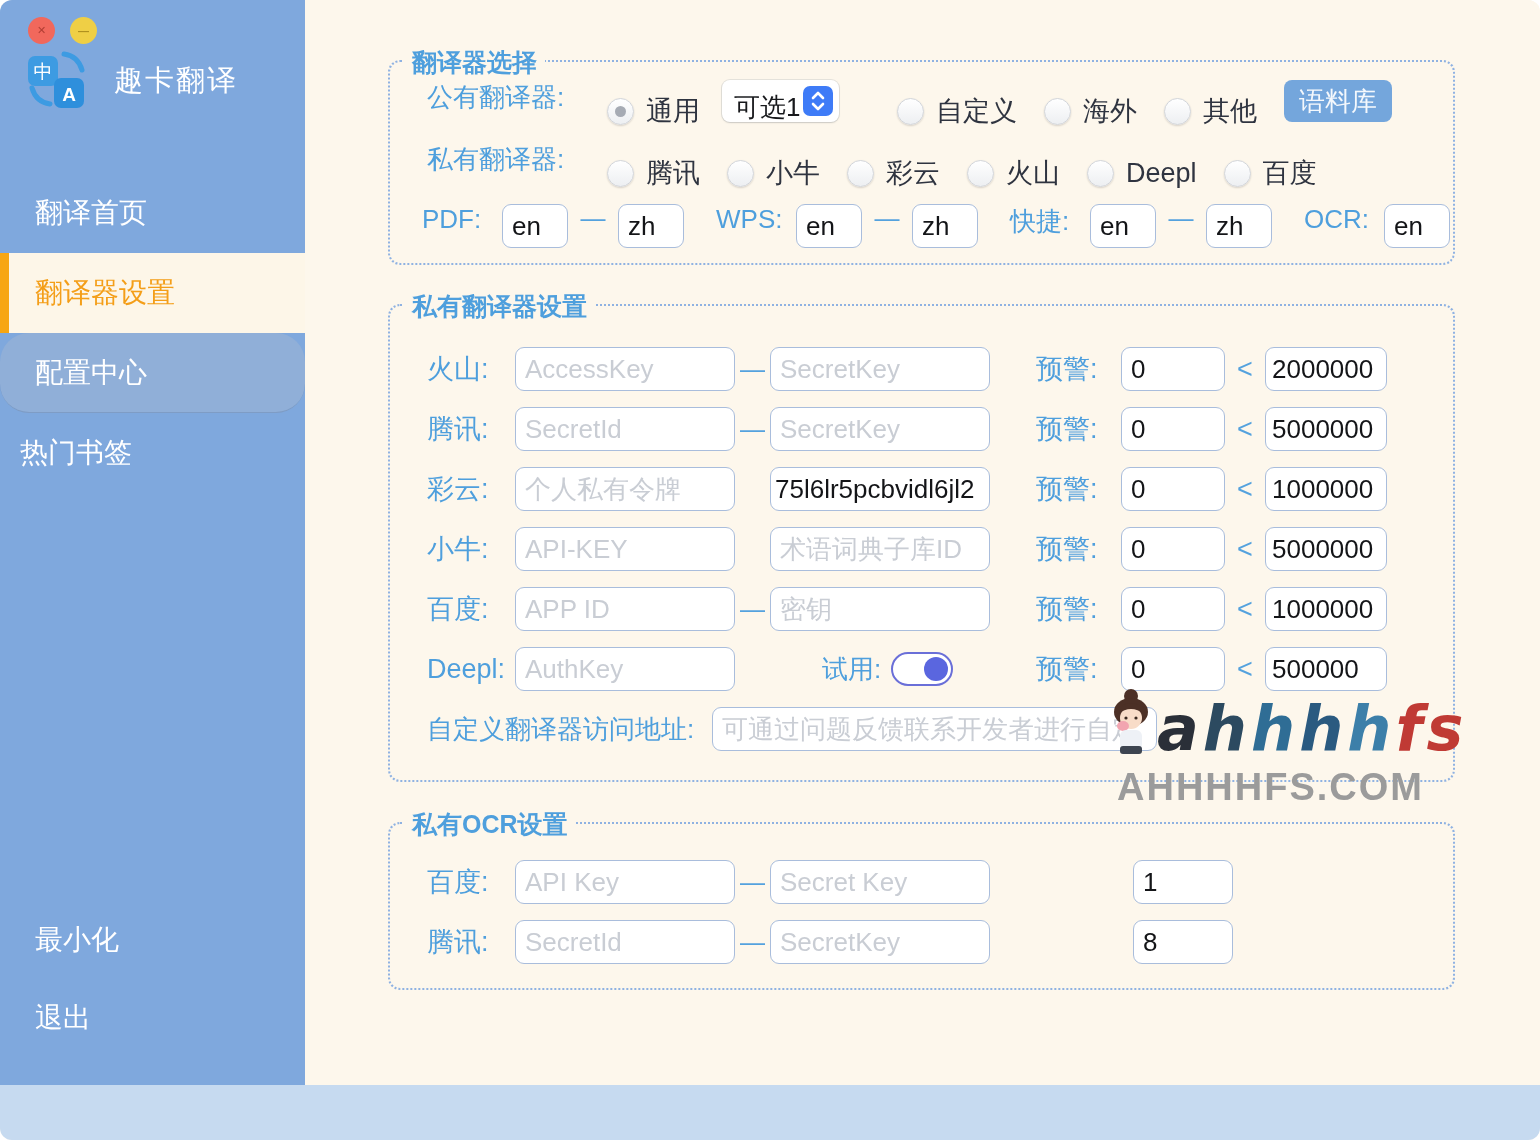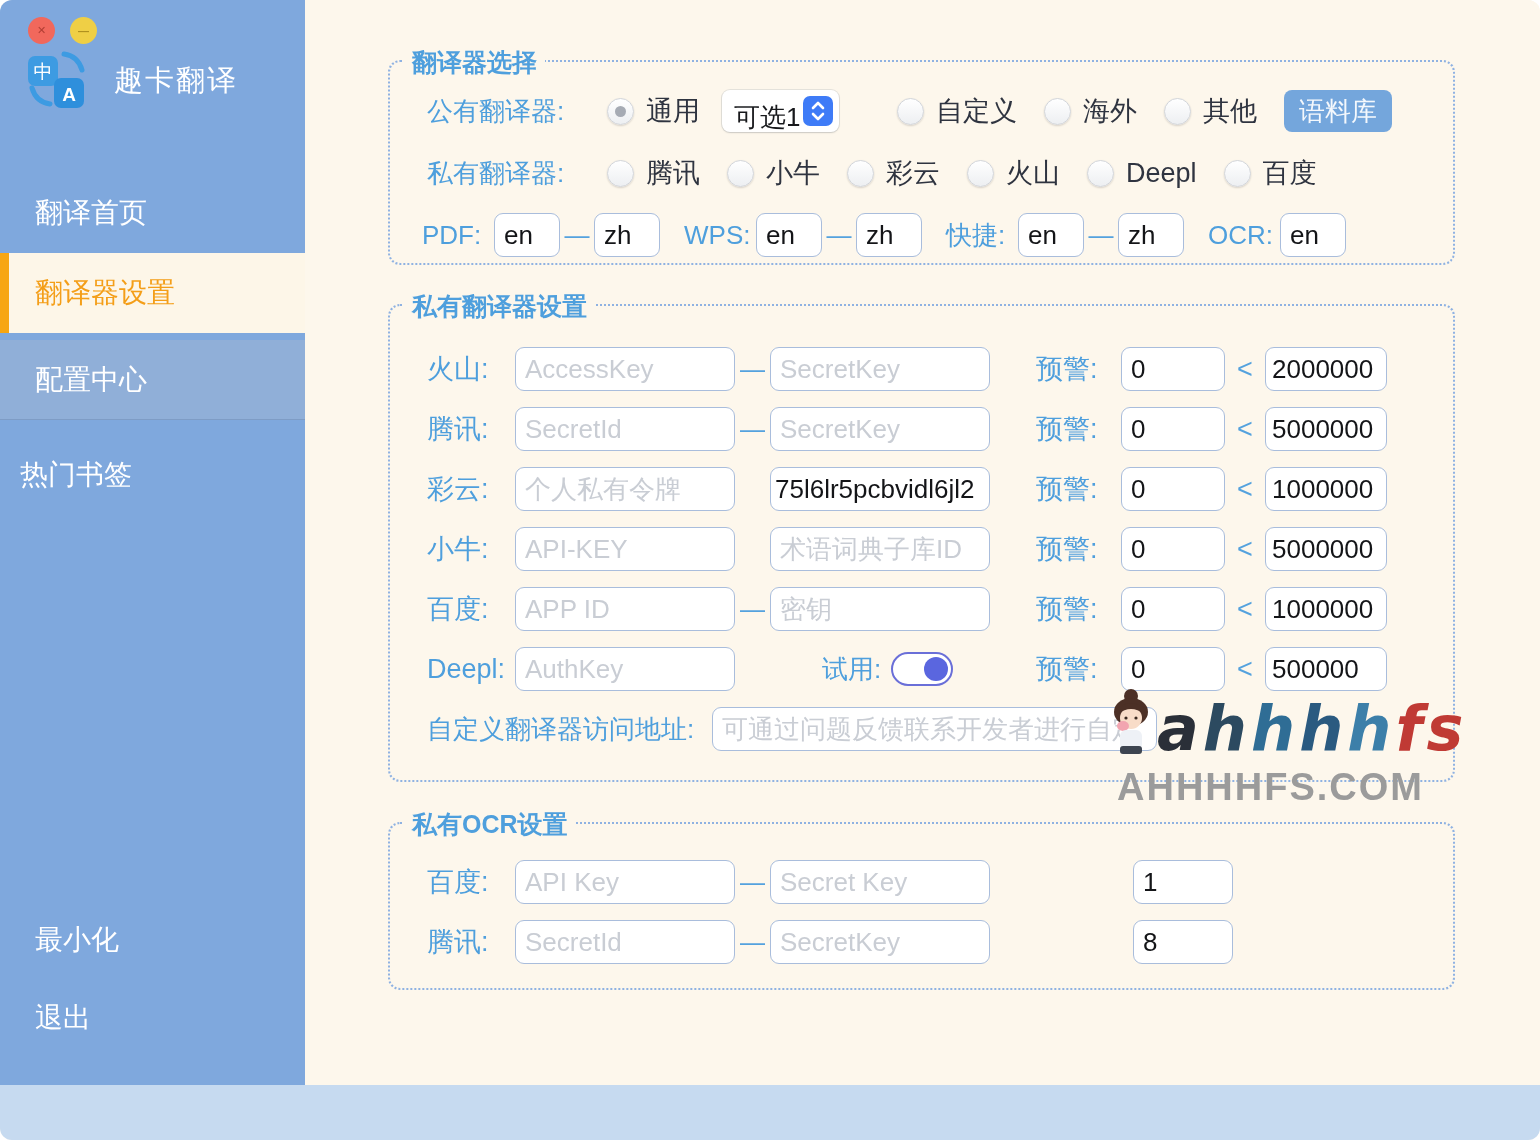--- a/index.html
+++ b/index.html
@@ -50,40 +50,40 @@
   .dash { color:#54A2DE; font-size:25px; text-align:center; }
 
   
   .radio { position:relative; width:27px; height:27px; border-radius:50%; flex:none;
            background:linear-gradient(#ffffff,#edeff2); border:1px solid #d2d5da;
            box-shadow:0 1px 2px rgba(0,0,0,.15); }
   .radio .dot { position:absolute; left:7px; top:7px; width:11px; height:11px; border-radius:50%; background:#A6ABB4; }
   .radio-label { margin-left:12px; }
 
   
-  .sel-row { display:flex; align-items:center; height:62px; padding-left:37px; }
+  .sel-row { display:flex; height:62px; padding-left:37px; }
   #sel-row1 { margin-top:18px; }
   .pub-label { width:180px; }
   .rgroup { display:flex; align-items:center; margin-left:27px; }
   .rgroup.first { margin-left:0; }
 
   .dropdown { display:flex; align-items:center; justify-content:space-between; width:117px; height:42px;
               margin-left:22px; background:#ffffff; border-radius:8px; padding:0 6px 0 12px;
               box-shadow:0 0 0 1px rgba(60,80,110,.12), 0 1px 2px rgba(0,0,0,.12); }
   .dropdown .dd-text { font-size:26px; color:#17181B;margin-top:12px; }
   .dd-stepper { width:30px; height:30px; border-radius:7px; background:#3E7BF7;
                 display:flex; align-items:center; justify-content:center; }
   .corpus-btn { margin-left:27px; height:42px; padding:0 15px; border:none; border-radius:8px;
                 background:#74A6DC; color:rgba(255,255,255,.92); font-size:26px; cursor:pointer;
                 font-family:inherit; }
 
   .lang-label { width:72px; }
   .lang-label.gap { margin-left:24px; }
   .lang-dash { width:34px; }
-  #sel-row3 { padding-left:32px; }
+  #sel-row3 { padding-left:32px;gap:8px; }
 
   
   .p-row { display:flex; align-items:center; height:60px; padding-left:37px; }
   .p-label { width:88px; font-size:27px; color:#4E9FDD; }
   .col-dash { width:35px; }
   .warn-group { margin-left:auto; margin-right:66px; display:flex; align-items:center; }
   .warn-label { width:85px; font-size:27px; color:#4E9FDD; }
   .lt { color:#54A2DE; font-size:27px; margin:0 8px; width:24px; text-align:center; }
   .trial-label { margin-left:87px; }
   .toggle { margin-left:10px; width:62px; height:34px; border:2px solid #6A6FD8; border-radius:18px;
@@ -130,24 +130,24 @@
       </span>
       <span id="app-title">趣卡翻译</span>
     </div>
 
     <div class="side-item" style="top:173px;">
       <span>翻译首页</span>
     </div>
     <div class="side-item active" style="top:253px;">
       <span>翻译器设置</span>
     </div>
-    <div class="side-item muted" style="top:340px;">
+    <div class="side-item muted" style="top:333px;border-radius:29px;">
       <span>配置中心</span>
     </div>
-    <div class="side-item" style="top:435px;padding-left:20px;">
+    <div class="side-item" style="top:413px;padding-left:20px;">
       <span>热门书签</span>
     </div>
 
     <div class="side-item" style="top:900px;">
       <span>最小化</span>
     </div>
     <div class="side-item" style="top:978px;">
       <span>退出</span>
     </div>
   </div>

